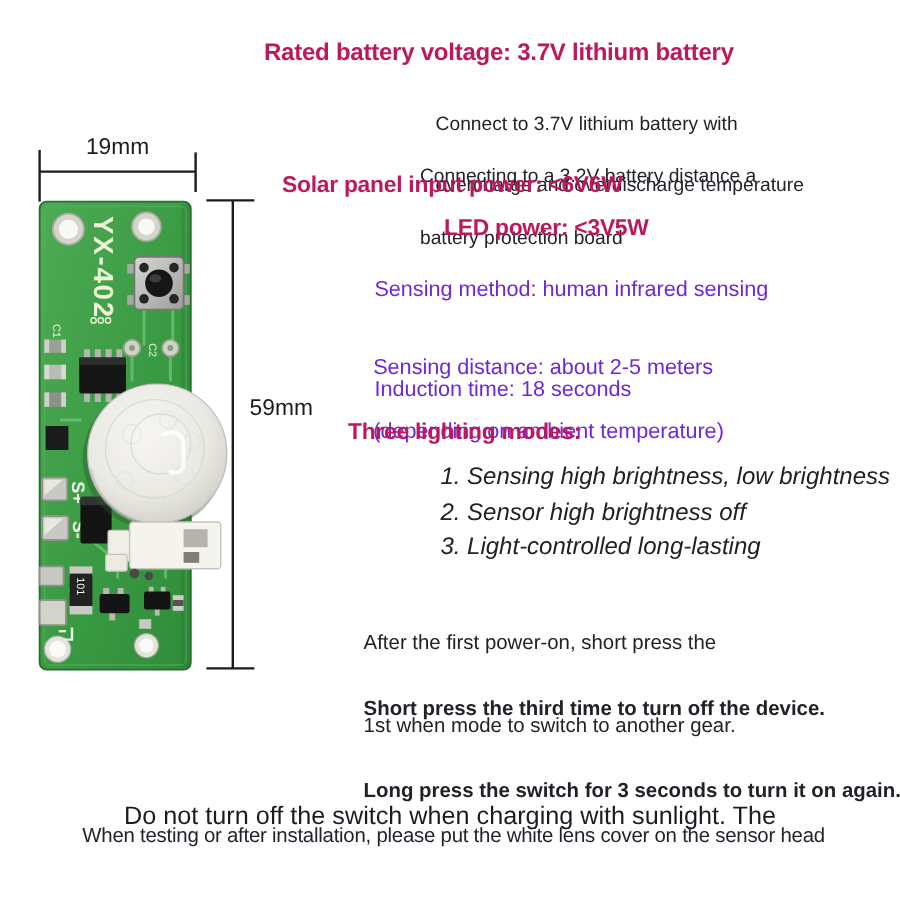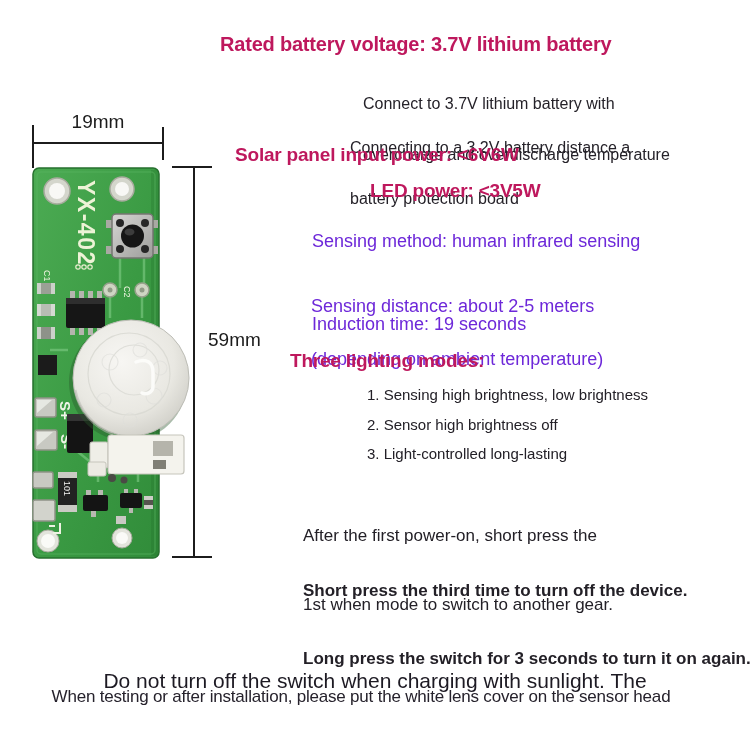--- a/index.html
+++ b/index.html
@@ -6,24 +6,24 @@
   body{
     width:750px;height:750px;background:#ffffff;overflow:hidden;position:relative;
     font-family:"Liberation Sans", sans-serif;color:#201d26;
   }
   .abs{position:absolute;white-space:pre;}
   .b{font-weight:bold;color:#be185d;}
   .h1{font-size:20px;letter-spacing:-0.2px;}
   .h2{font-size:19px;letter-spacing:-0.2px;}
   .note{font-size:16px;line-height:17px;color:#252229;}
   .sense{font-size:18px;line-height:17.5px;color:#6d28d9;}
-  .li{font-size:15px;color:#232027;}
+  .li{font-size:20px;color:#232027;font-style:italic;}
   .para{font-size:17px;line-height:23px;color:#232027;}
   .warn{left:0;width:750px;text-align:center;font-size:21px;line-height:28.5px;color:#1d1a23;}
-  .footnote{left:0;width:722px;text-align:center;font-size:17px;letter-spacing:-0.2px;color:#26222c;}
+  .footnote{left:0;width:722px;text-align:center;font-size:17px;letter-spacing:-0.2px;color:#26222c;padding-left:17px;}
   svg text{font-family:"Liberation Sans", sans-serif;}
 </style>
 </head>
 <body>
 
 <svg style="position:absolute;left:20px;top:100px;" width="250" height="470" viewBox="0 0 250 470">
   <defs>
     <linearGradient id="gBoard" x1="0" y1="0" x2="1" y2="1">
       <stop offset="0" stop-color="#4cab53"></stop>
       <stop offset="0.55" stop-color="#3a9a43"></stop>
@@ -230,21 +230,21 @@
 </div>
 
 <div class="abs b h2" style="left:235px;top:144px;">Solar panel input power: &lt;6V6W</div>
 <div class="abs b h2" style="left:370px;top:180px;">LED power: &lt;3V5W</div>
 
 <div class="abs sense" style="left:312px;top:233px;">Sensing method: human infrared sensing</div>
 <div class="abs sense" style="left:311px;top:263px;">
   <div>Sensing distance: about 2-5 meters</div>
   <div>(depending on ambient temperature)</div>
 </div>
-<div class="abs sense" style="left:312px;top:316px;">Induction time: 19 seconds</div>
+<div class="abs sense" style="left:312px;top:316px;">Induction time: 18 seconds</div>
 
 <div class="abs b h2" style="left:290px;top:350px;">Three lighting modes:</div>
 <div class="abs li" style="left:367px;top:386px;">1. Sensing high brightness, low brightness</div>
 <div class="abs li" style="left:367px;top:416px;">2. Sensor high brightness off</div>
 <div class="abs li" style="left:367px;top:445px;">3. Light-controlled long-lasting</div>
 
 <div class="abs para" style="left:303px;top:478px;">
   <div>After the first power-on, short press the</div>
   <div>1st when mode to switch to another gear.</div>
 </div>

